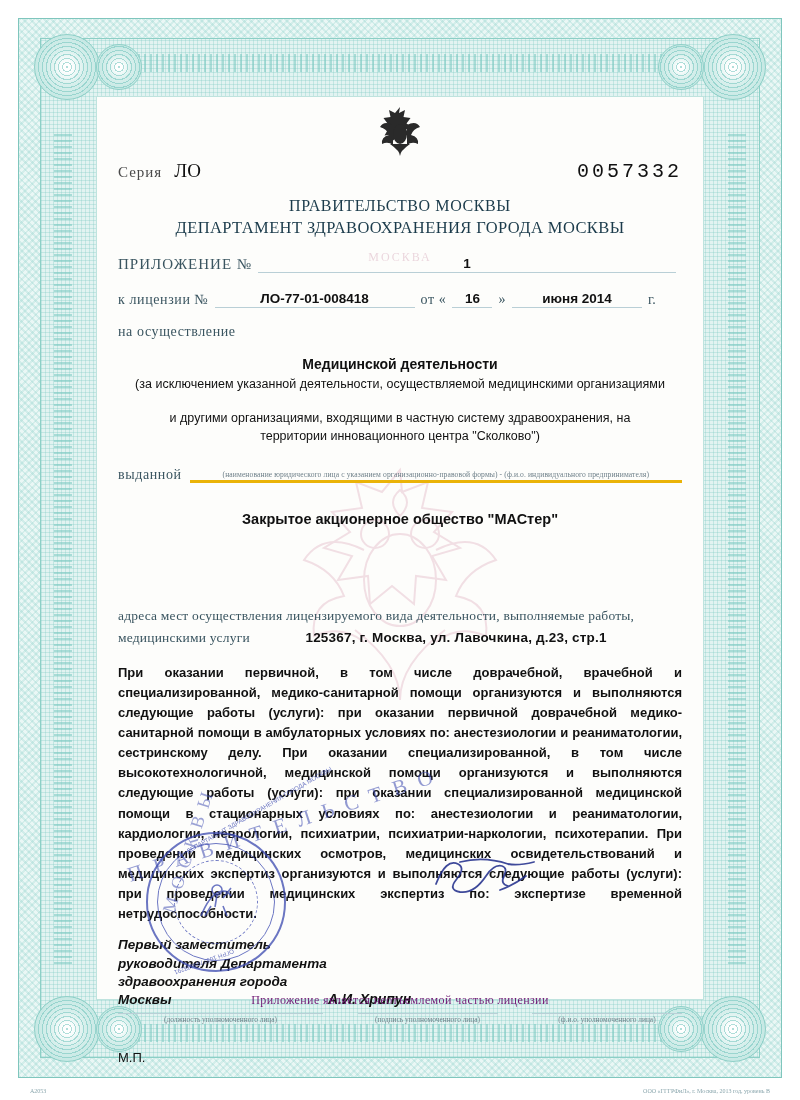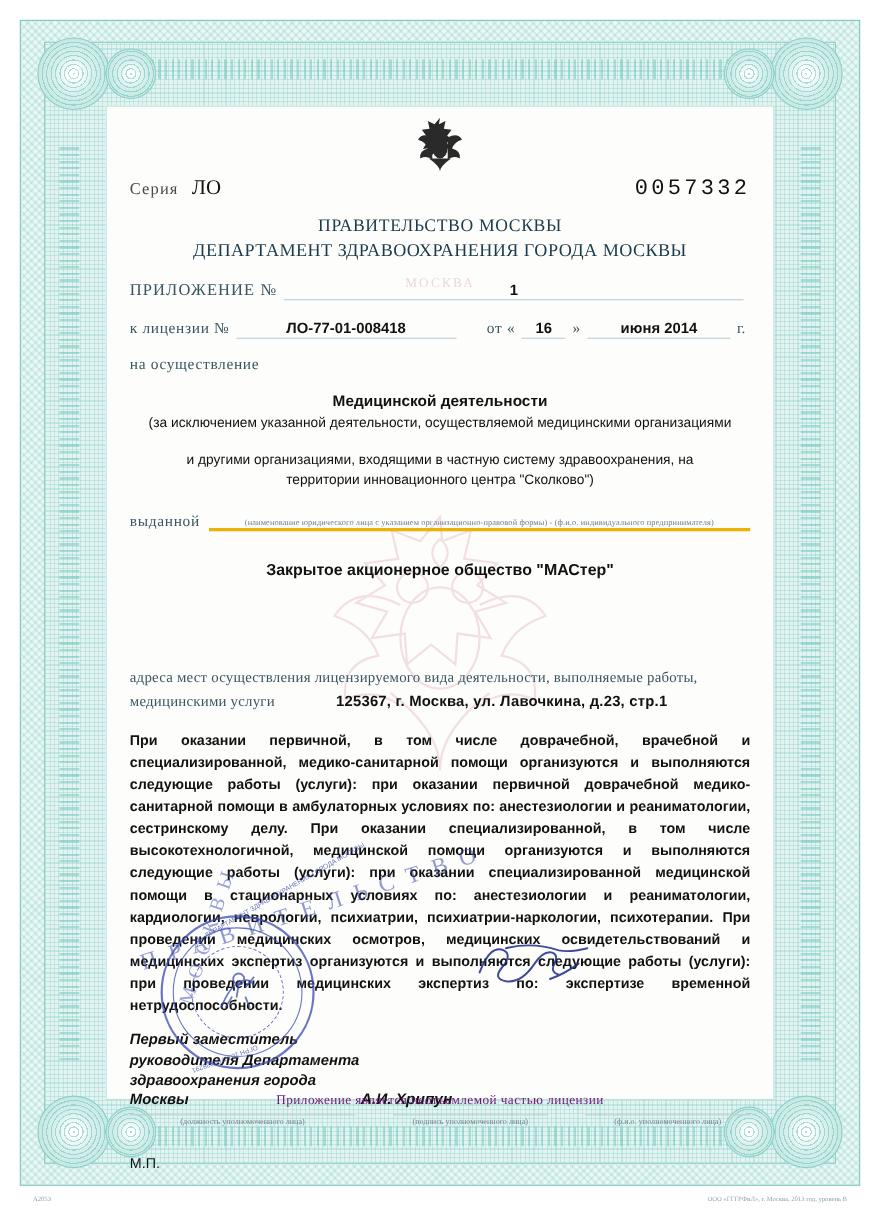--- a/index.html
+++ b/index.html
@@ -271,21 +271,21 @@
     <div class="dept">ДЕПАРТАМЕНТ ЗДРАВООХРАНЕНИЯ ГОРОДА МОСКВЫ</div>
 
     <div class="line-row">
       <span class="lbl" style="font-size:15px;letter-spacing:1px;">ПРИЛОЖЕНИЕ  №</span>
       <span class="fill">1</span>
     </div>
 
     <div class="line-row">
       <span class="lbl">к лицензии №</span>
       <span class="fill" style="flex:0 0 200px;">ЛО-77-01-008418</span>
-      <span class="lbl" style="margin-left:22px;">от  «</span>
+      <span class="lbl" style="">от  «</span>
       <span class="fill small">16</span>
       <span class="lbl">»</span>
       <span class="fill" style="flex:0 0 130px;">июня 2014</span>
       <span class="tail">г.</span>
     </div>
 
     <div class="line-row" style="margin-top:16px;">
       <span class="lbl">на осуществление</span>
     </div>
 

